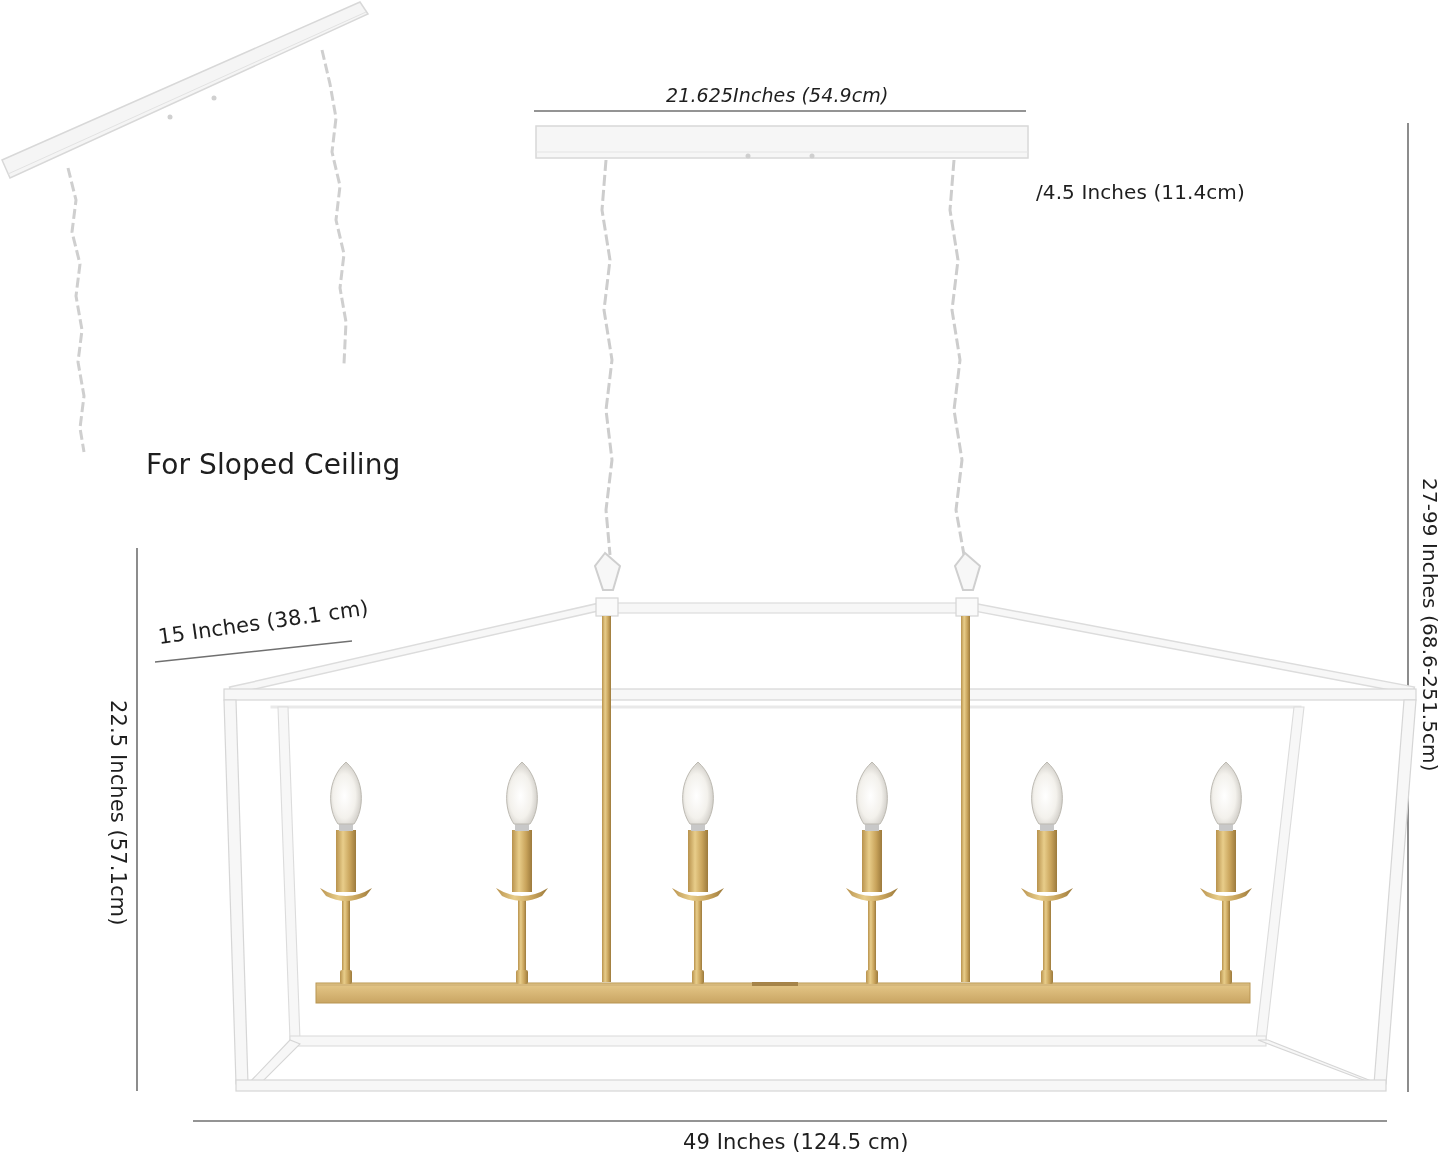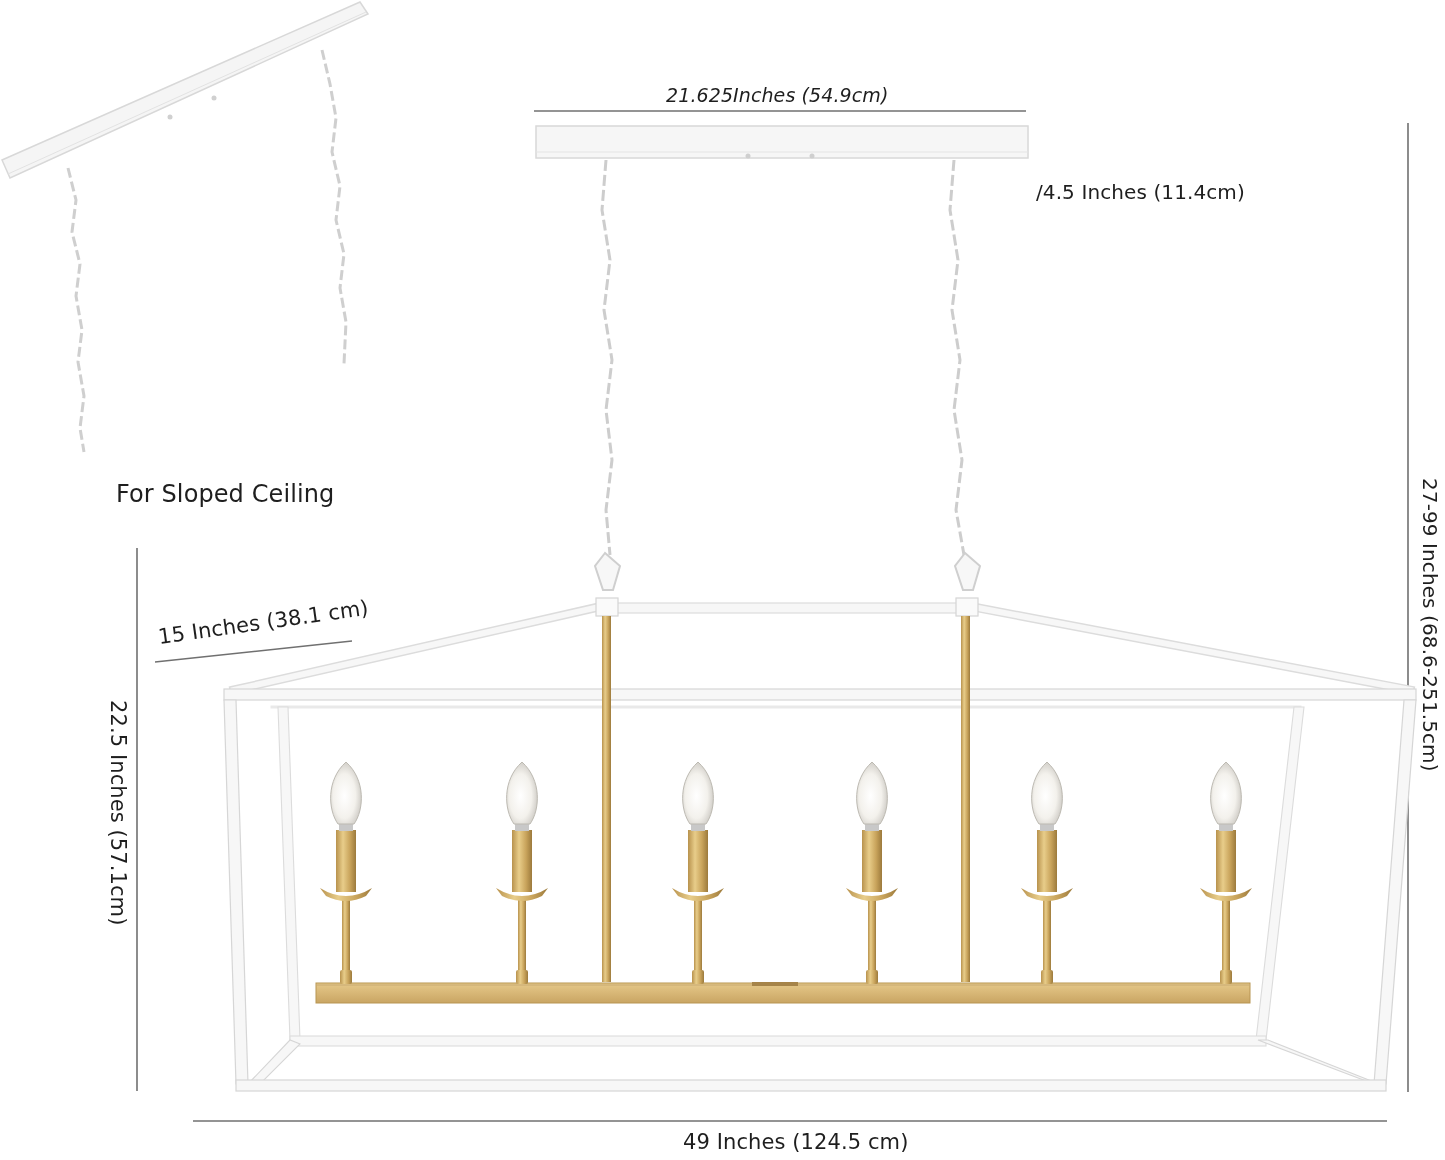--- a/index.html
+++ b/index.html
@@ -3,21 +3,21 @@
   <meta charset="utf-8">
   <style>
     html, body { margin: 0; padding: 0; background: #ffffff; }
     body { width: 1445px; height: 1160px; position: relative; overflow: hidden;
            font-family: "DejaVu Sans", "Liberation Sans", sans-serif; color: #222; }
     .stage { position: absolute; left: 0; top: 0; width: 1445px; height: 1160px; }
     svg.art { position: absolute; left: 0; top: 0; }
     .label { position: absolute; white-space: nowrap; font-size: 21px; color: #1e1e1e; letter-spacing: 0.1px; }
     .lbl-top { left: 666px; top: 84px; font-size: 19px; font-style: italic; }
     .lbl-depth { left: 1036px; top: 160px; font-size: 20px; margin-top: 20px; }
-    .lbl-sloped { left: 116px; top: 448px; font-size: 24px; margin-top: 32px; }
+    .lbl-sloped { left: 146px; top: 448px; font-size: 28px; }
     .lbl-width15 { left: 160px; top: 625px; font-size: 21px; transform-origin: left bottom; transform: rotate(-8deg); }
     .lbl-height { left: 106px; top: 700px; font-size: 21px; transform-origin: left top; transform: rotate(90deg) translateY(-24px); }
     .lbl-overall { left: 1420px; top: 478px; font-size: 20px; transform-origin: left top; transform: rotate(90deg) translateY(-22px); }
     .lbl-bottom { left: 683px; top: 1130px; font-size: 21px; text-align: right; }
   </style>
 </head>
 <body>
 
 <div class="stage">
 

